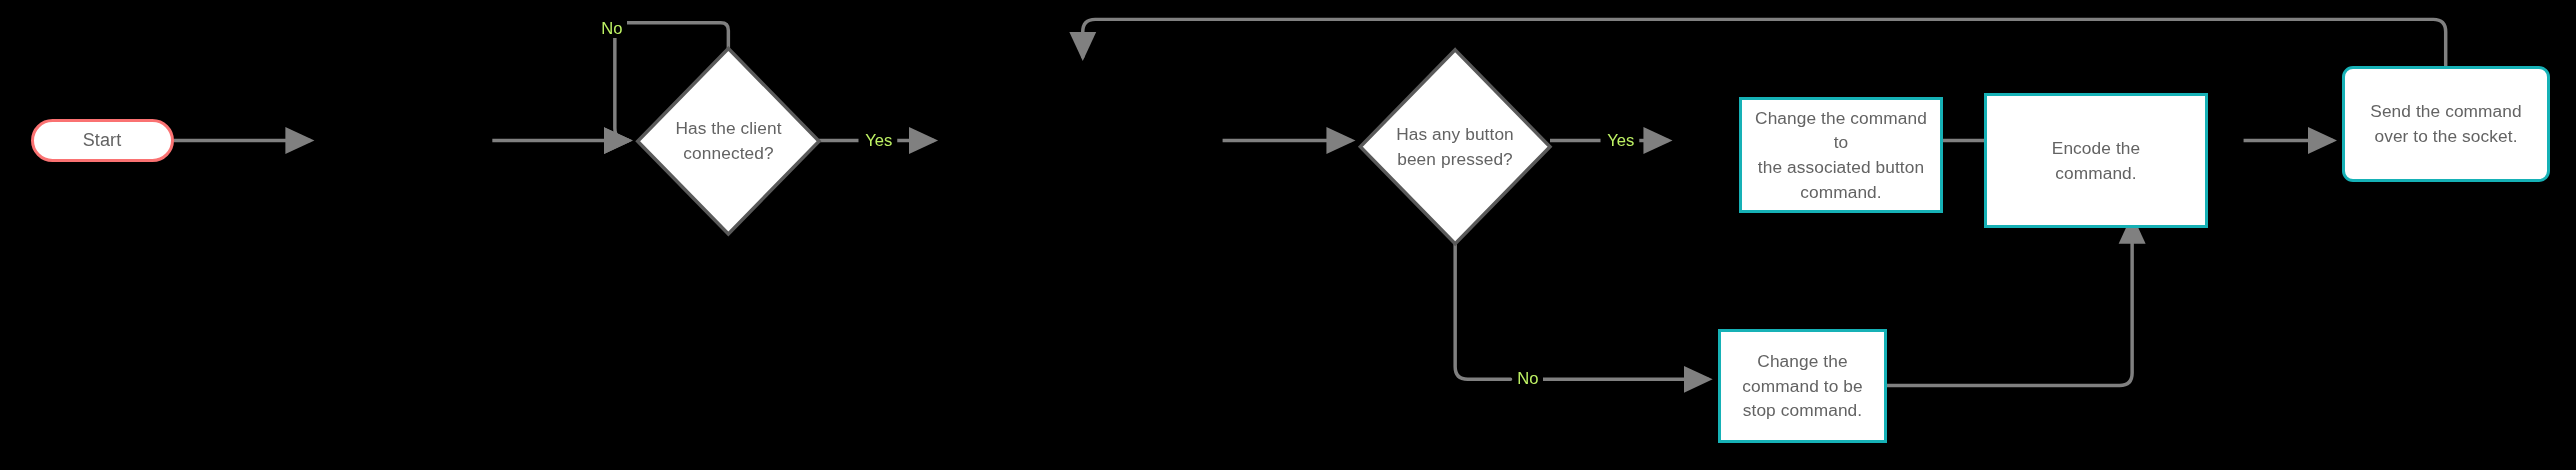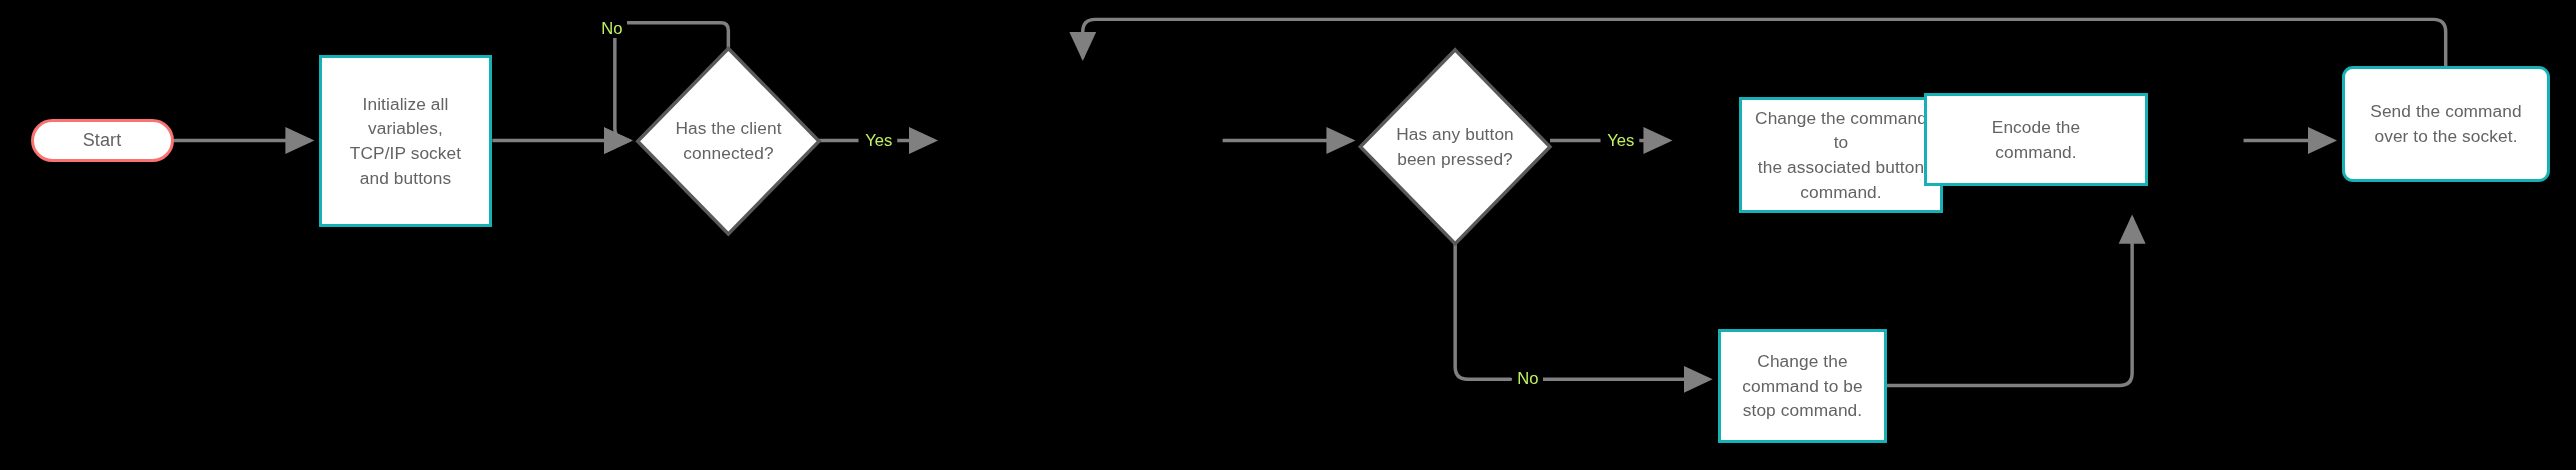--- a/index.html
+++ b/index.html
@@ -119,45 +119,39 @@
 
       <polygon points="1052,70 1183,204 1052,338 921,204" fill="#ffffff" stroke="#5a5a5a" stroke-width="5"></polygon>
       <polygon points="2102,72 2239,212 2102,352 1965,212" fill="#ffffff" stroke="#5a5a5a" stroke-width="5"></polygon>
     </g>
   </svg>
 
   <div class="node terminator" style="left:30.5px; top:119px; width:143px; height:43px;">
     <span class="txt">Start</span>
   </div>
 
-  <div class="node process" style="left:319px; top:55px; width:173px; height:172px;">
-    <span class="txt">Initialize all
-variables,
-TCP/IP socket
-and buttons</span>
-  </div>
 
   <div class="node decision" style="left:638px; top:48px; width:181px; height:186px;">
     <span class="txt">Has the client
 connected?</span>
   </div>
 
 
   <div class="node decision" style="left:1360px; top:50px; width:190px; height:194px;">
     <span class="txt">Has any button
 been pressed?</span>
   </div>
 
   <div class="node process" style="left:1739px; top:97px; width:204px; height:116px;">
     <span class="txt">Change the command to
 the associated button
 command.</span>
   </div>
 
-  <div class="node process" style="left:1924px; top:93px; width:224px; height:93px;">
+  <div class="node process" style="left:1984px; top:93px; width:224px; height:135px;">
     <span class="txt">Encode the
 command.</span>
   </div>
 
   <div class="node process" style="left:2342px; top:66px; width:208px; height:116px;border-radius:11px;">
     <span class="txt">Send the command
 over to the socket.</span>
   </div>
 
   <div class="node process" style="left:1718px; top:329px; width:169px; height:114px;">

